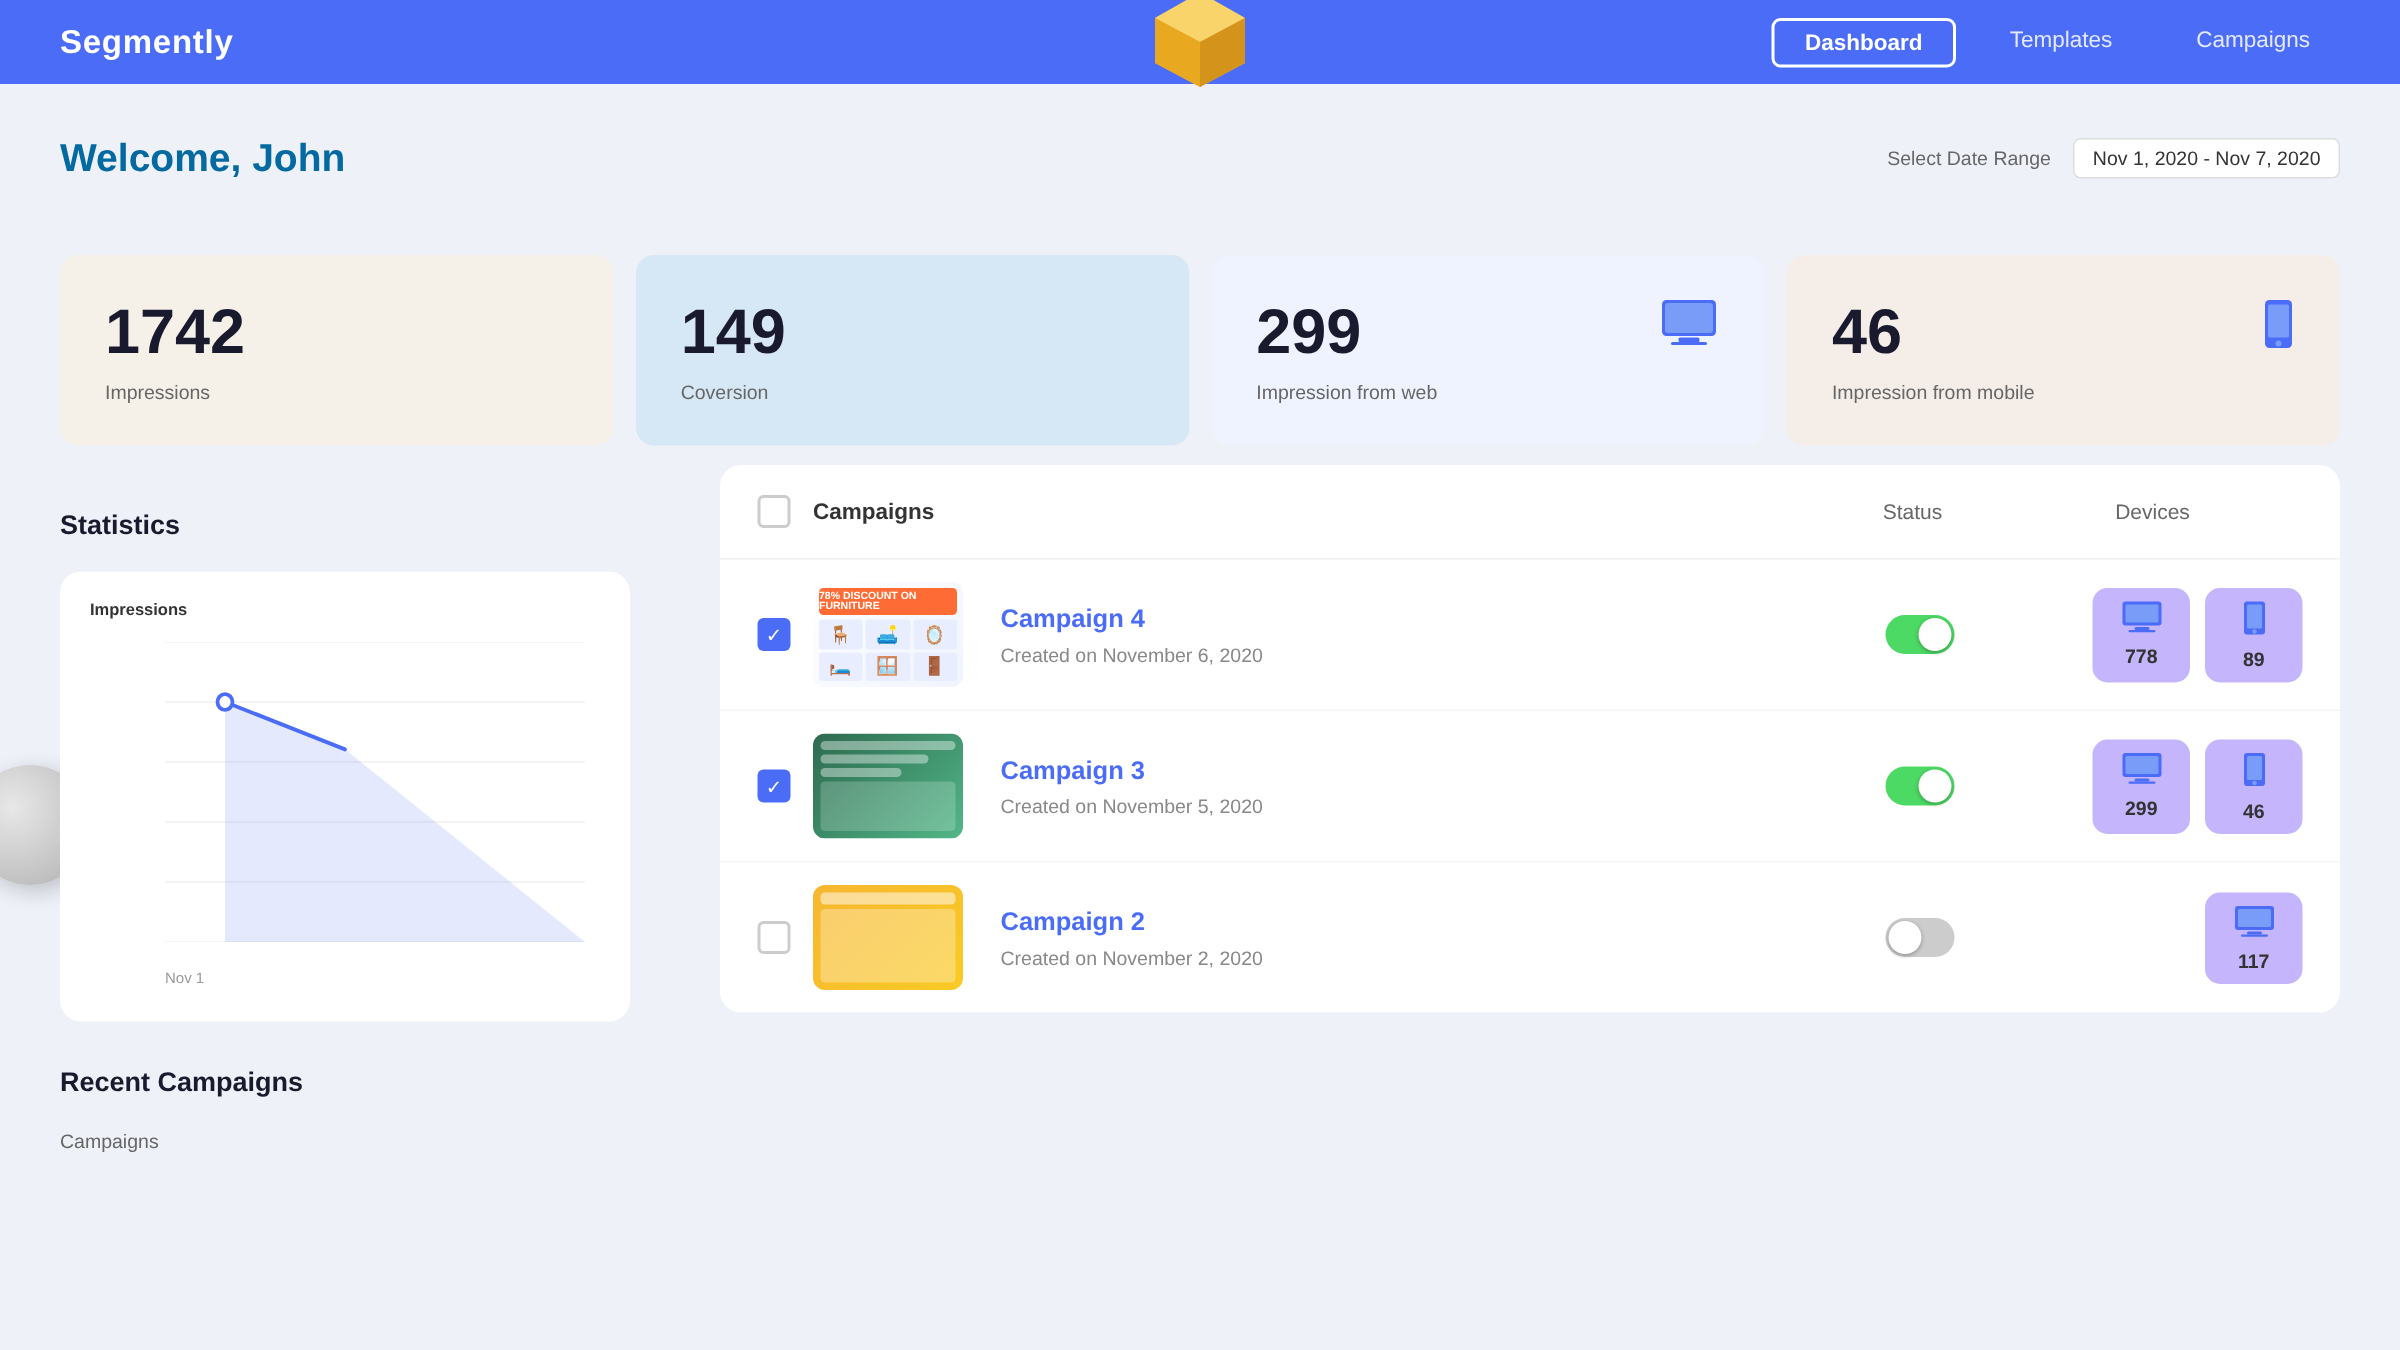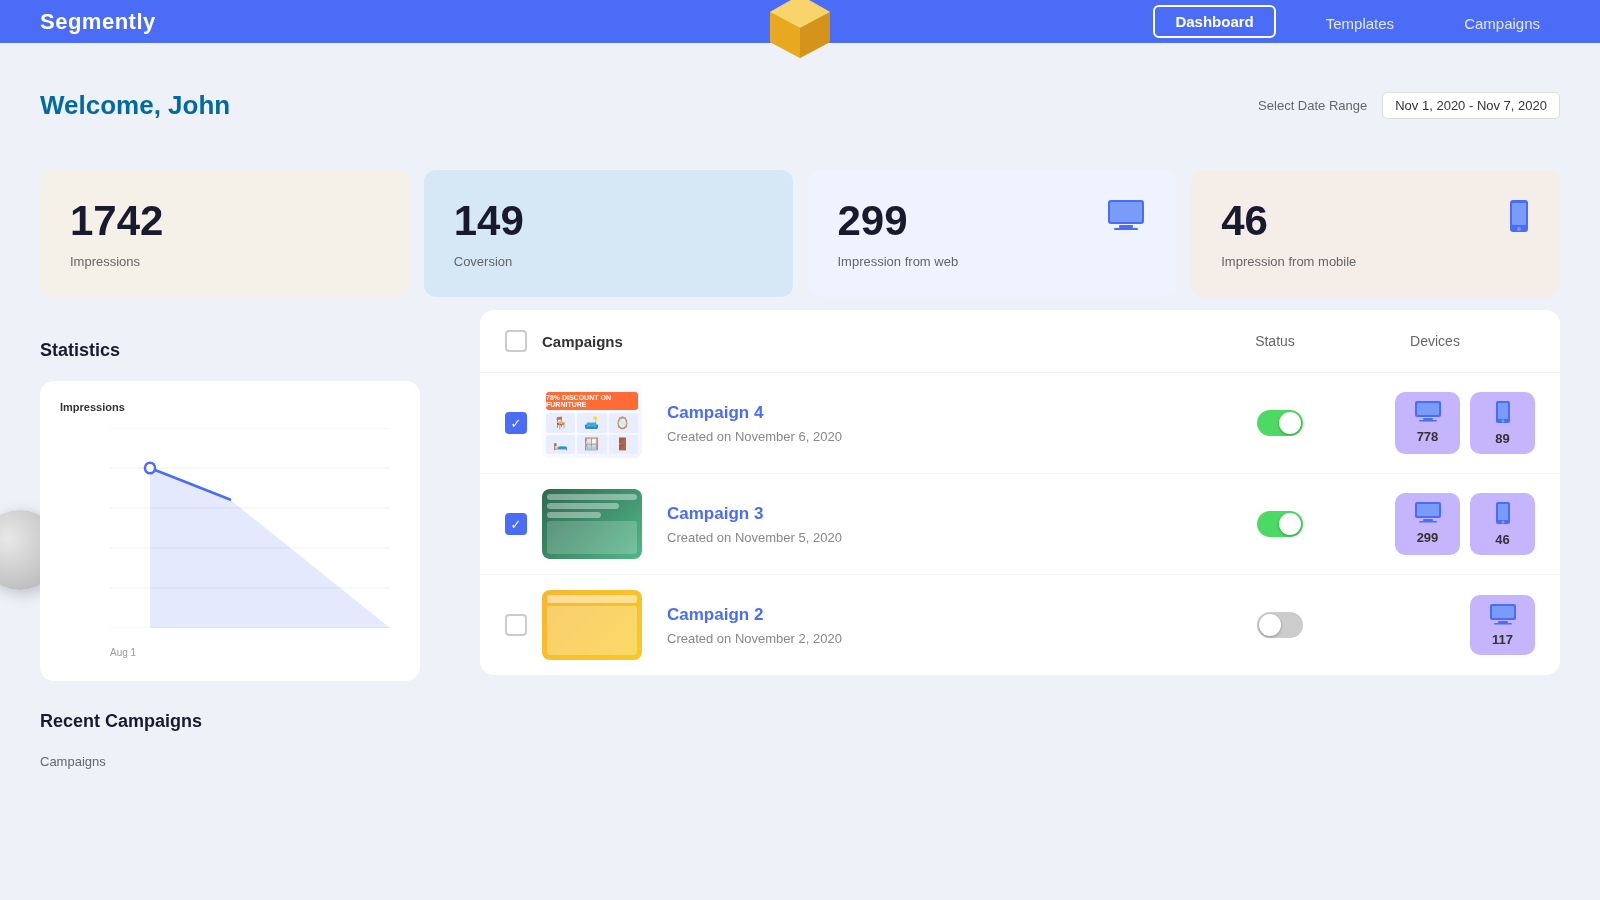--- a/index.html
+++ b/index.html
@@ -7,37 +7,37 @@
       font-family: 'Segoe UI', Arial, sans-serif;
       background: #eef1f8;
       width: 1600px;
       height: 900px;
       overflow: hidden;
     }
 
     
     .navbar {
       background: #4a6cf7;
-      height: 43px;
+      height: 56px;
       display: flex;
       align-items: center;
       padding: 0 40px;
       position: relative;
     }
     .navbar-brand {
       color: #fff;
       font-size: 22px;
       font-weight: 700;
       letter-spacing: 0.5px;
     }
     .navbar-links {
       margin-left: auto;
       display: flex;
-      align-items: flex-end;
-      gap: 30px;
+      align-items: flex-start;
+      gap: 16px;
     }
     .nav-link {
       color: rgba(255,255,255,0.85);
       font-size: 15px;
       cursor: pointer;
       padding: 6px 20px;
       border-radius: 6px;
     }
     .nav-link.active {
       border: 2px solid #fff;
@@ -568,21 +568,21 @@
 
             <polygon points="40,38 120,68 280,190 40,190" fill="rgba(74,108,247,0.15)"></polygon>
 
             <polyline points="40,38 120,68" fill="none" stroke="#4a6cf7" stroke-width="2.5" stroke-linecap="round"></polyline>
 
             <circle cx="40" cy="38" r="5" fill="#fff" stroke="#4a6cf7" stroke-width="2.5"></circle>
           </svg>
         </div>
 
         <div class="chart-x-axis" style="padding-left: 0;">
-          <span>Aug 1</span>
+          <span>Nov 1</span>
         </div>
       </div>
     </div>
 
     <div class="recent-section">
       <h2 class="section-title">Recent Campaigns</h2>
       <span class="recent-label">Campaigns</span>
     </div>
   </div>
 

